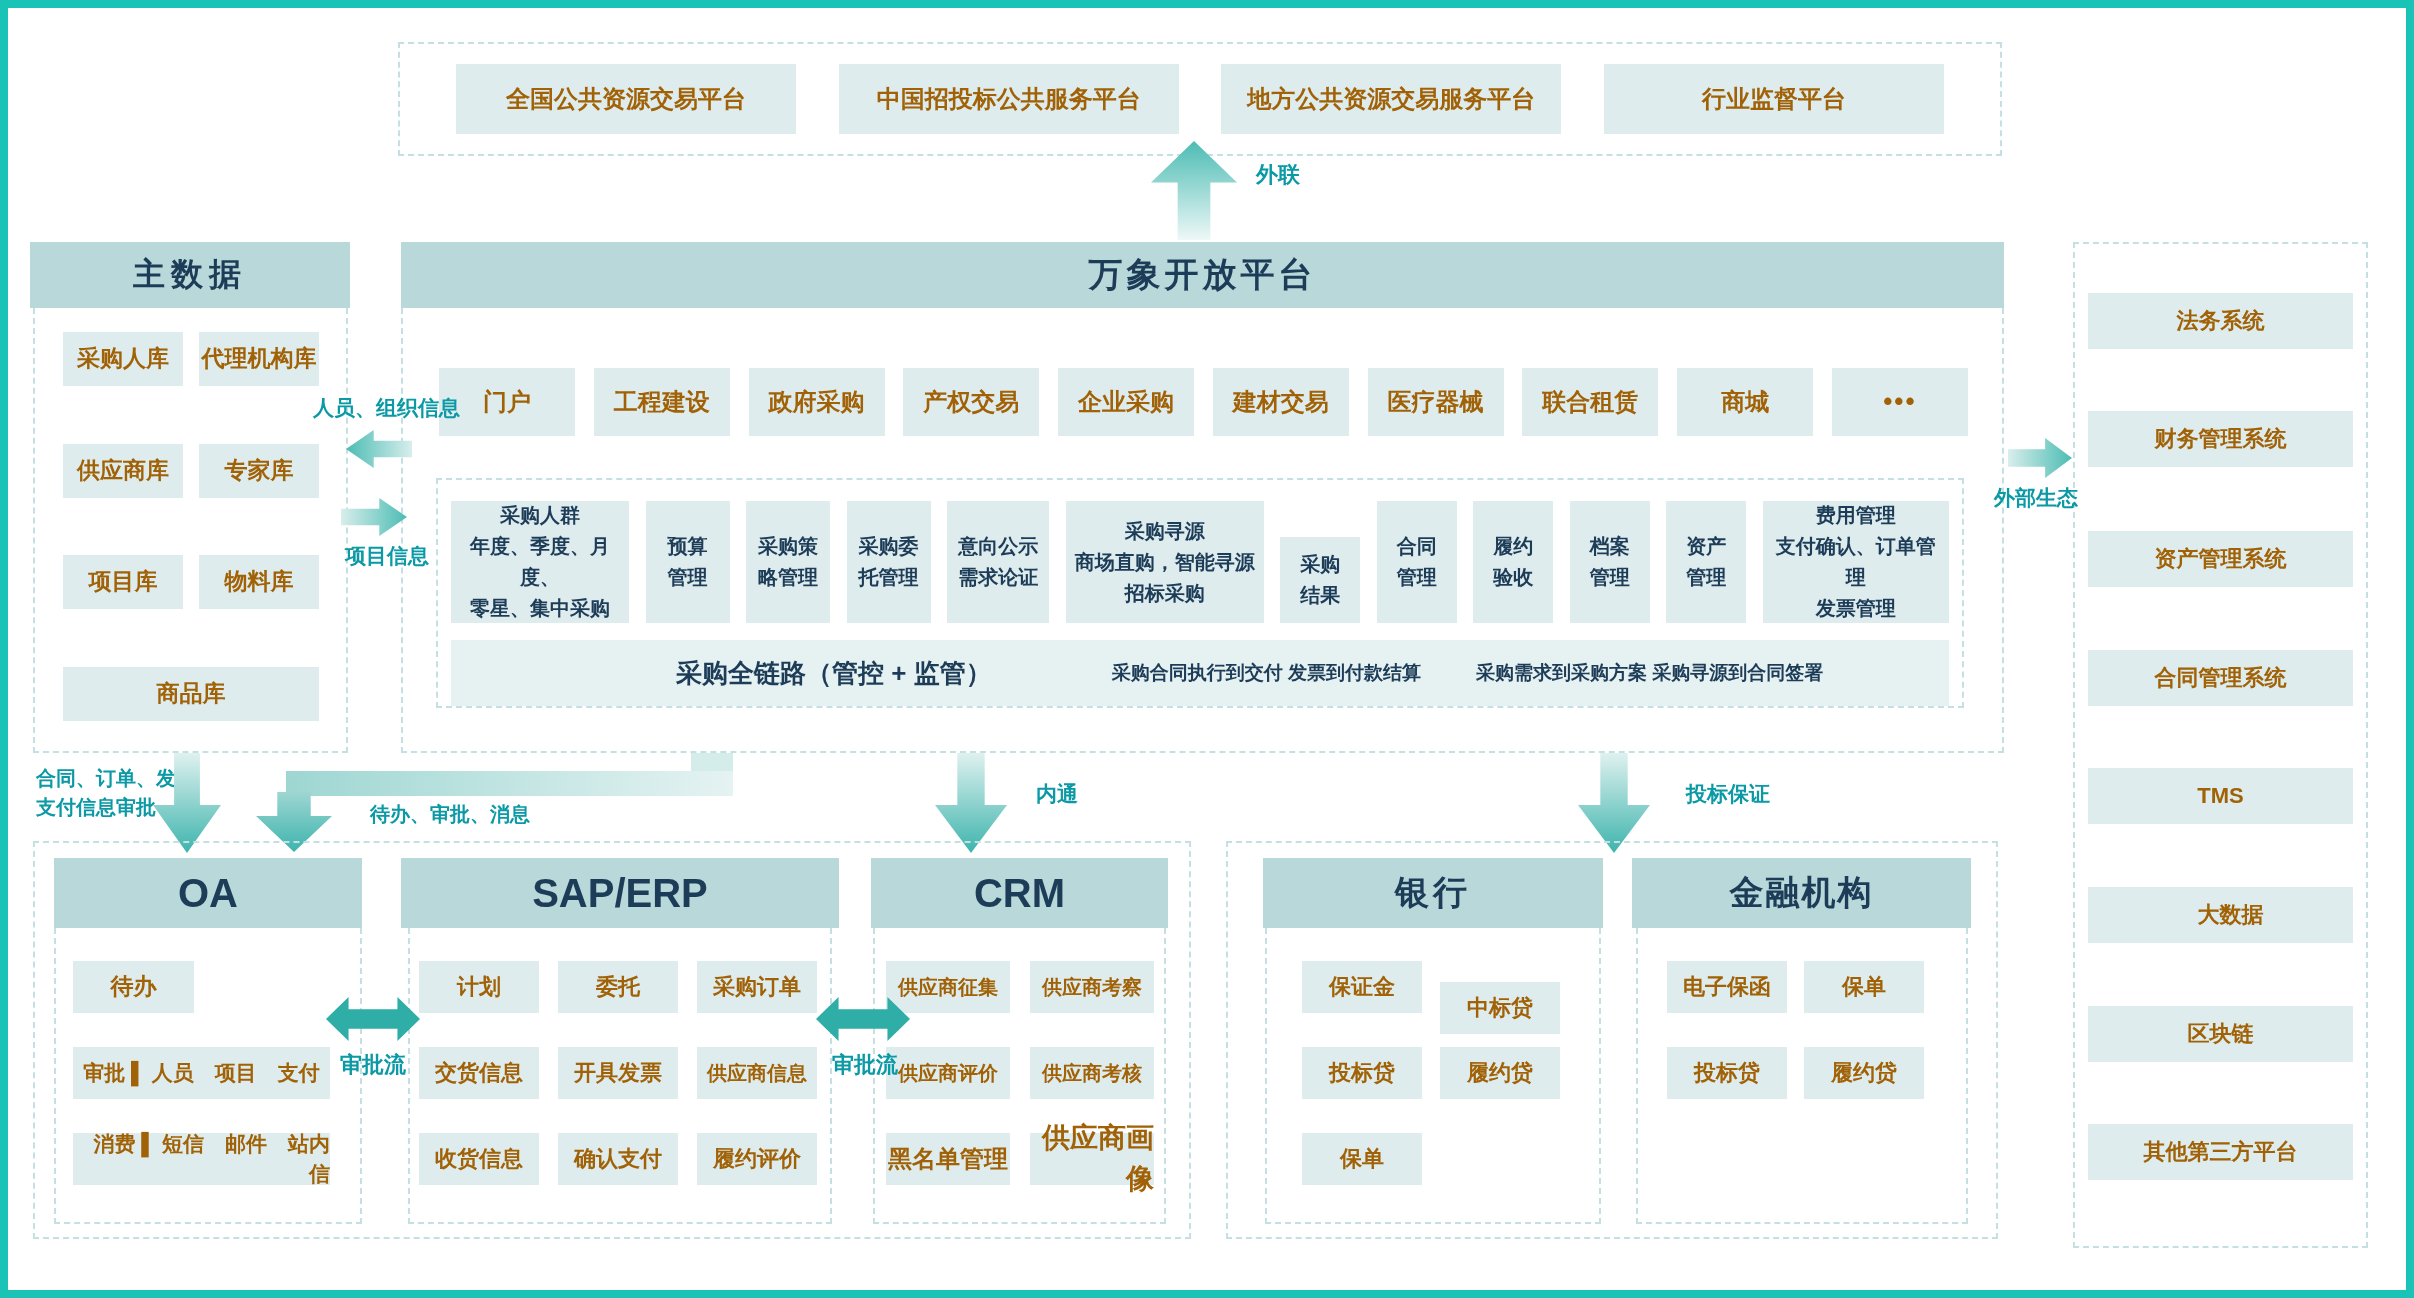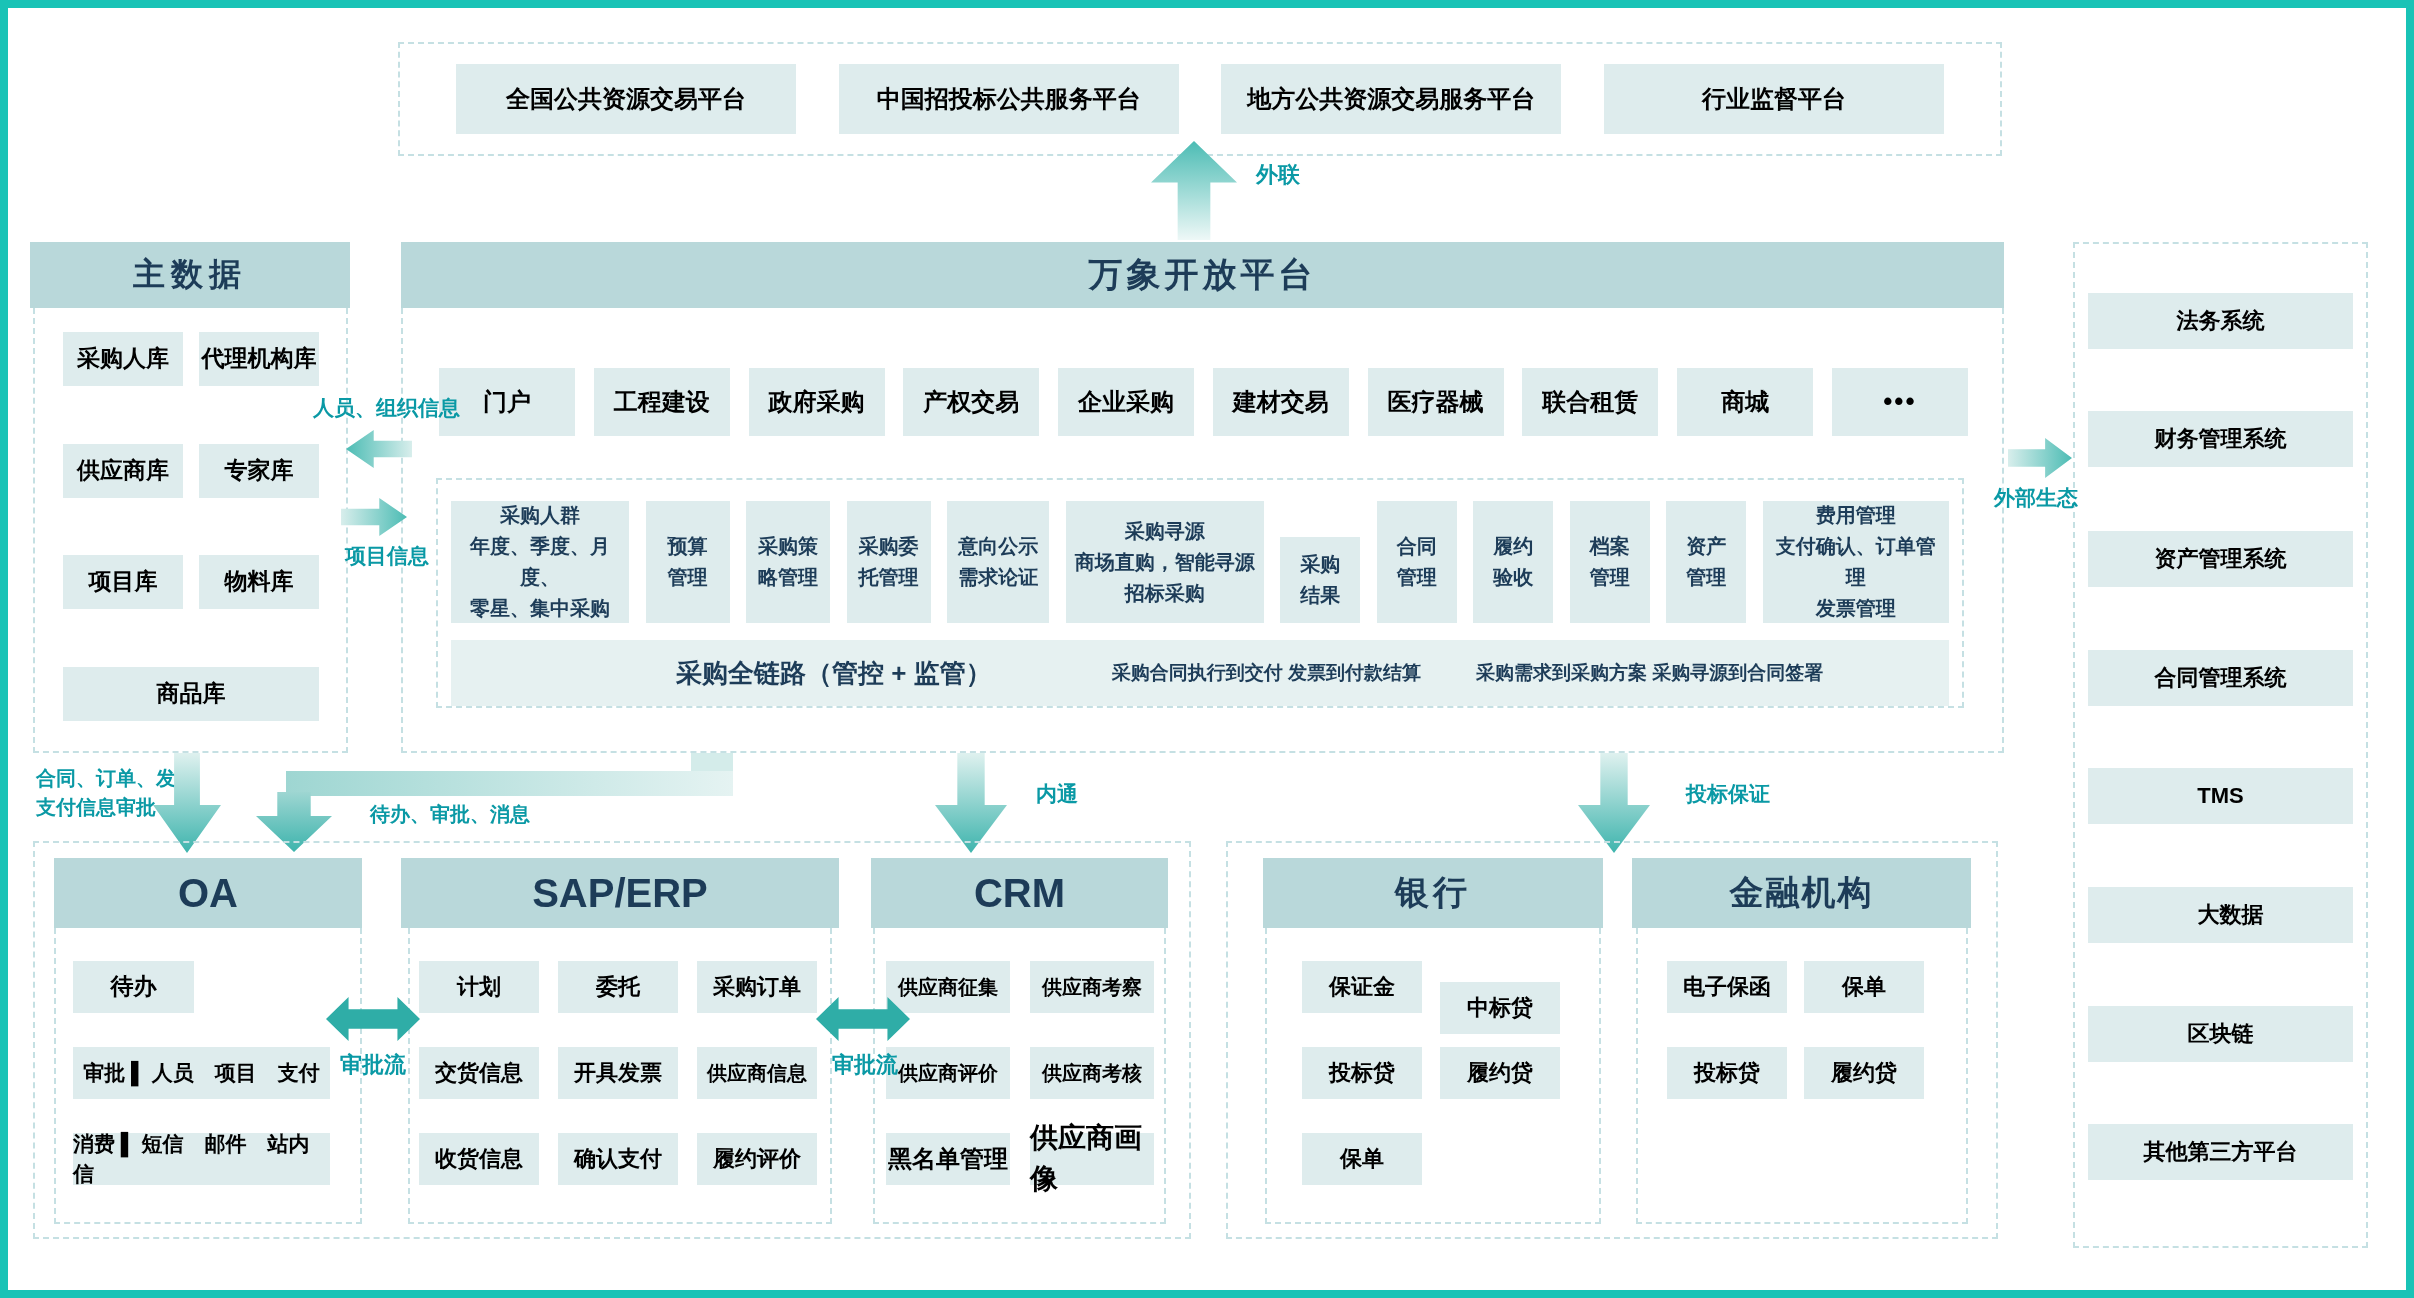--- a/index.html
+++ b/index.html
@@ -4,22 +4,22 @@
 <style>
   html,body{margin:0;padding:0;background:#fff;}
   .page{position:relative;width:2414px;height:1298px;box-sizing:border-box;
         border:8px solid #19c3b6;background:#fff;overflow:hidden;
         font-family:"Liberation Sans",sans-serif;color:#1d3c58;}
   .abs{position:absolute;box-sizing:border-box;}
   .dash{border:2px dashed #c5e0e3;}
   .dash-nt{border:2px dashed #c5e0e3;border-top:none;}
   .hdr{background:#b9d8da;color:#1d3c58;font-weight:700;display:flex;
        align-items:center;justify-content:center;}
-  .box{background:#deeced;color:#000000;font-weight:600;display:flex;
-       align-items:center;justify-content:center;text-align:left;
+  .box{background:#deeced;color:#a16207;font-weight:600;display:flex;
+       align-items:center;justify-content:center;text-align:right;
        white-space:pre-line;line-height:1.45;}
   .tile{background:#deeced;color:#1d3c58;font-weight:600;display:flex;
         align-items:center;justify-content:center;text-align:center;
         white-space:pre-line;font-size:20px;line-height:1.55;padding:4px;}
   .lbl{color:#0a99a5;font-weight:700;white-space:pre-line;}
   .arrow-up{background:linear-gradient(to top,#eef8f7,#4cbcb4);
     clip-path:polygon(31% 100%,69% 100%,69% 42%,100% 42%,50% 0,0 42%,31% 42%);}
   .arrow-down{background:linear-gradient(to bottom,#dff1ef,#3eb4ad);
     clip-path:polygon(31% 0,69% 0,69% 52%,100% 52%,50% 100%,0 52%,31% 52%);}
   .arrow-left{background:linear-gradient(to left,#d8eeec,#4cbcb4);

